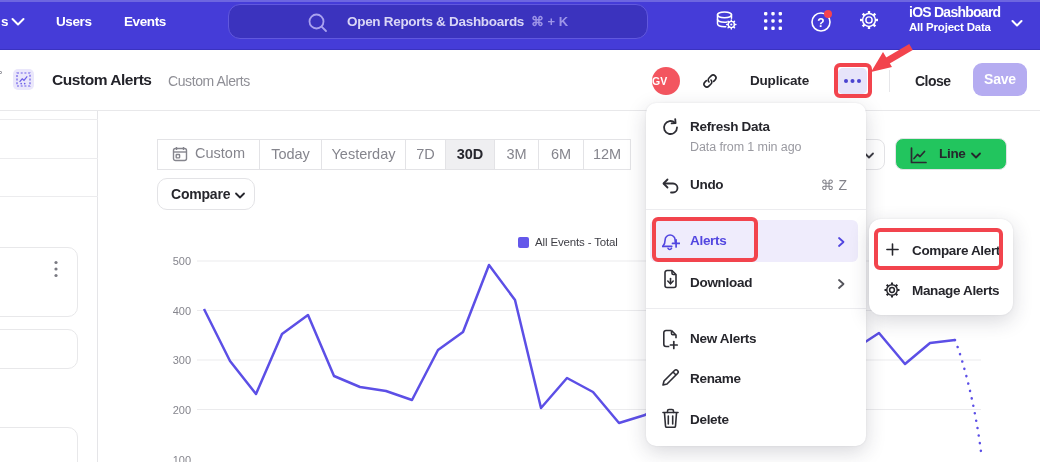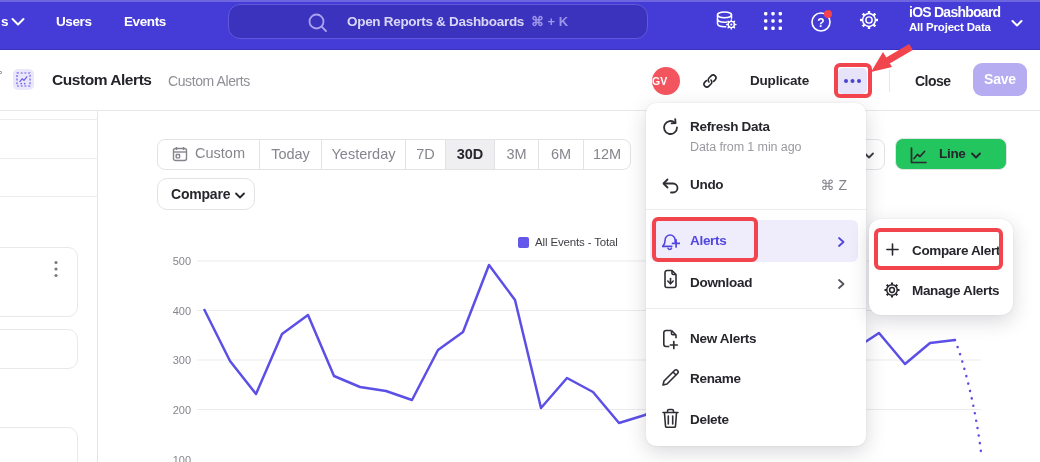--- a/index.html
+++ b/index.html
@@ -38,21 +38,21 @@
 
   
   #sidebar { position:absolute; left:0; top:111px; width:98px; height:351px; background:#fff; }
   #sidebar .vline { position:absolute; right:0; top:0; width:1px; height:351px; background:#e5e5e8; }
   #sidebar .hline { position:absolute; left:0; width:98px; height:1px; background:#ececee; }
   .scard { position:absolute; left:-20px; width:98px; border:1px solid #e8e8ea; border-radius:10px;
     background:#fff; }
 
   
   #dates { position:absolute; left:157px; top:139px; width:474px; height:31px;
-    border:1px solid #e3e3e6; border-radius:8px; background:#fff; display:flex; }
+    border:1px solid #e3e3e6; border-radius:0; background:#fff; display:flex; }
   #dates .seg { height:29px; line-height:29px; text-align:center; font-size:14.5px; color:#85858d;
     border-right:1px solid #e3e3e6; }
   #dates .seg:last-child { border-right:none; }
   #dates .sel { background:#efeff1; color:#27272e; font-weight:bold; }
 
   #compare { position:absolute; left:157px; top:178px; width:98px; height:32px;
     border:1px solid #e3e3e6; border-radius:10px; background:#fff; }
   #compare span { position:absolute; left:13px; top:7px; font-size:14px; letter-spacing:-0.2px; font-weight:bold; color:#26262c; }
 
   #fragbtn { position:absolute; left:800px; top:139px; width:85px; height:31px;

